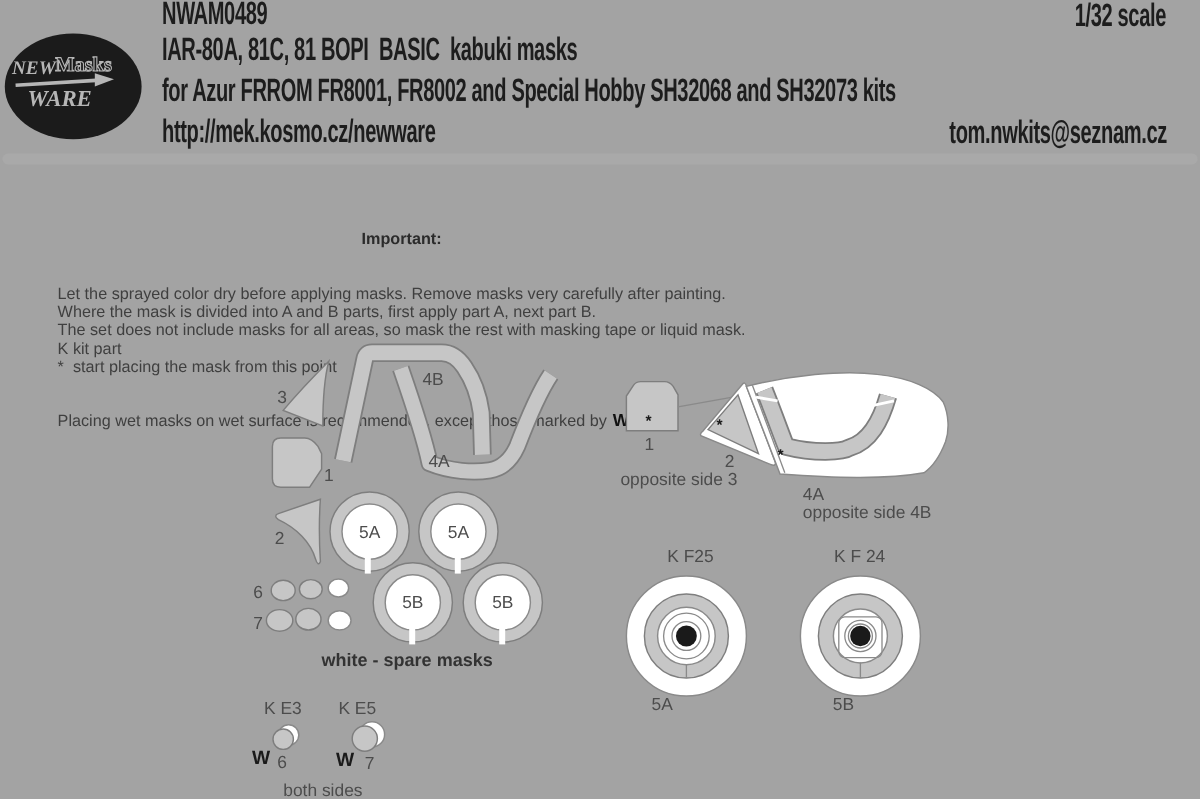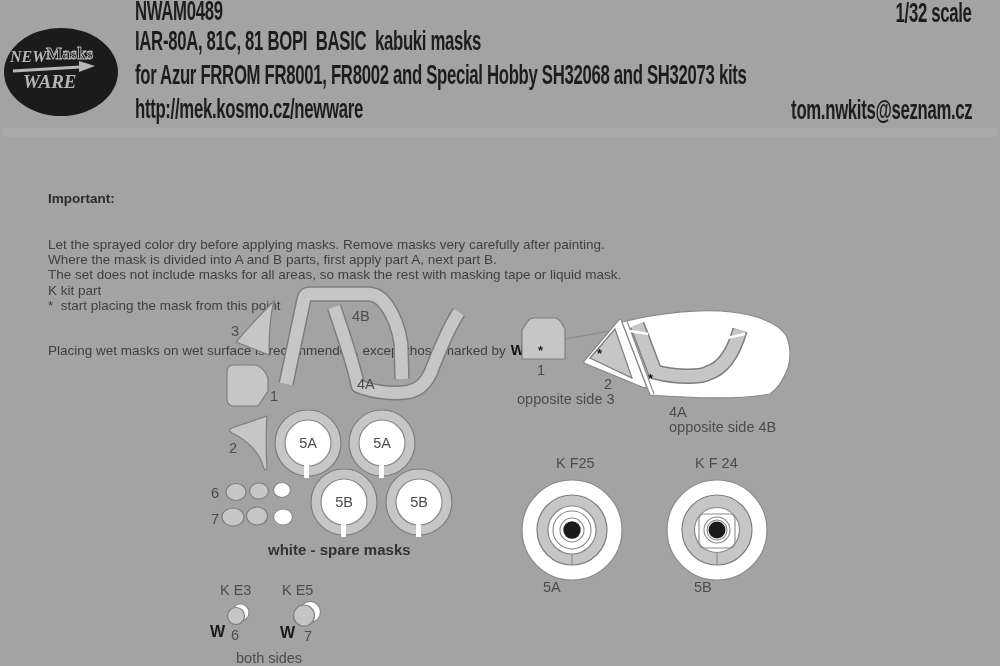--- a/index.html
+++ b/index.html
@@ -9,21 +9,21 @@
   
   .hline{position:absolute;left:135px;white-space:pre;font-weight:bold;font-size:27px;
          letter-spacing:-0.5px;color:#1d1d1d;transform:scale(0.62,1);transform-origin:0 0;line-height:1;}
   .hright{position:absolute;right:28px;white-space:pre;font-weight:bold;font-size:27px;
          letter-spacing:-0.5px;color:#1d1d1d;transform:scale(0.62,1);transform-origin:100% 0;line-height:1;}
 
   .bar{position:absolute;left:2px;right:2px;top:128px;height:9px;background:#a9a9a9;border-radius:5px;}
 
   .instructions{position:absolute;left:48px;top:161px;font-size:13.5px;line-height:15.2px;
                 color:#3f3f3f;white-space:pre;}
-  .i-head{font-weight:bold;color:#2b2b2b;}
+  .i-head{font-weight:bold;color:#2b2b2b;text-align:center;}
   .i-last{white-space:pre;}
   .wet{font-weight:bold;color:#111;margin-left:5px;font-size:14.5px;letter-spacing:-1px;}
 
   svg{position:absolute;left:0;top:0;}
   svg.logo{left:2px;top:26px;}
 
   .lbl{font:14.5px "Liberation Sans",sans-serif;fill:#4c4c4c;}
   .lblB{font:bold 15px "Liberation Sans",sans-serif;fill:#333;}
   .star{font:bold 13px "Liberation Sans",sans-serif;fill:#1a1a1a;}
   .wetT{font:bold 16px "Liberation Sans",sans-serif;fill:#1a1a1a;}

